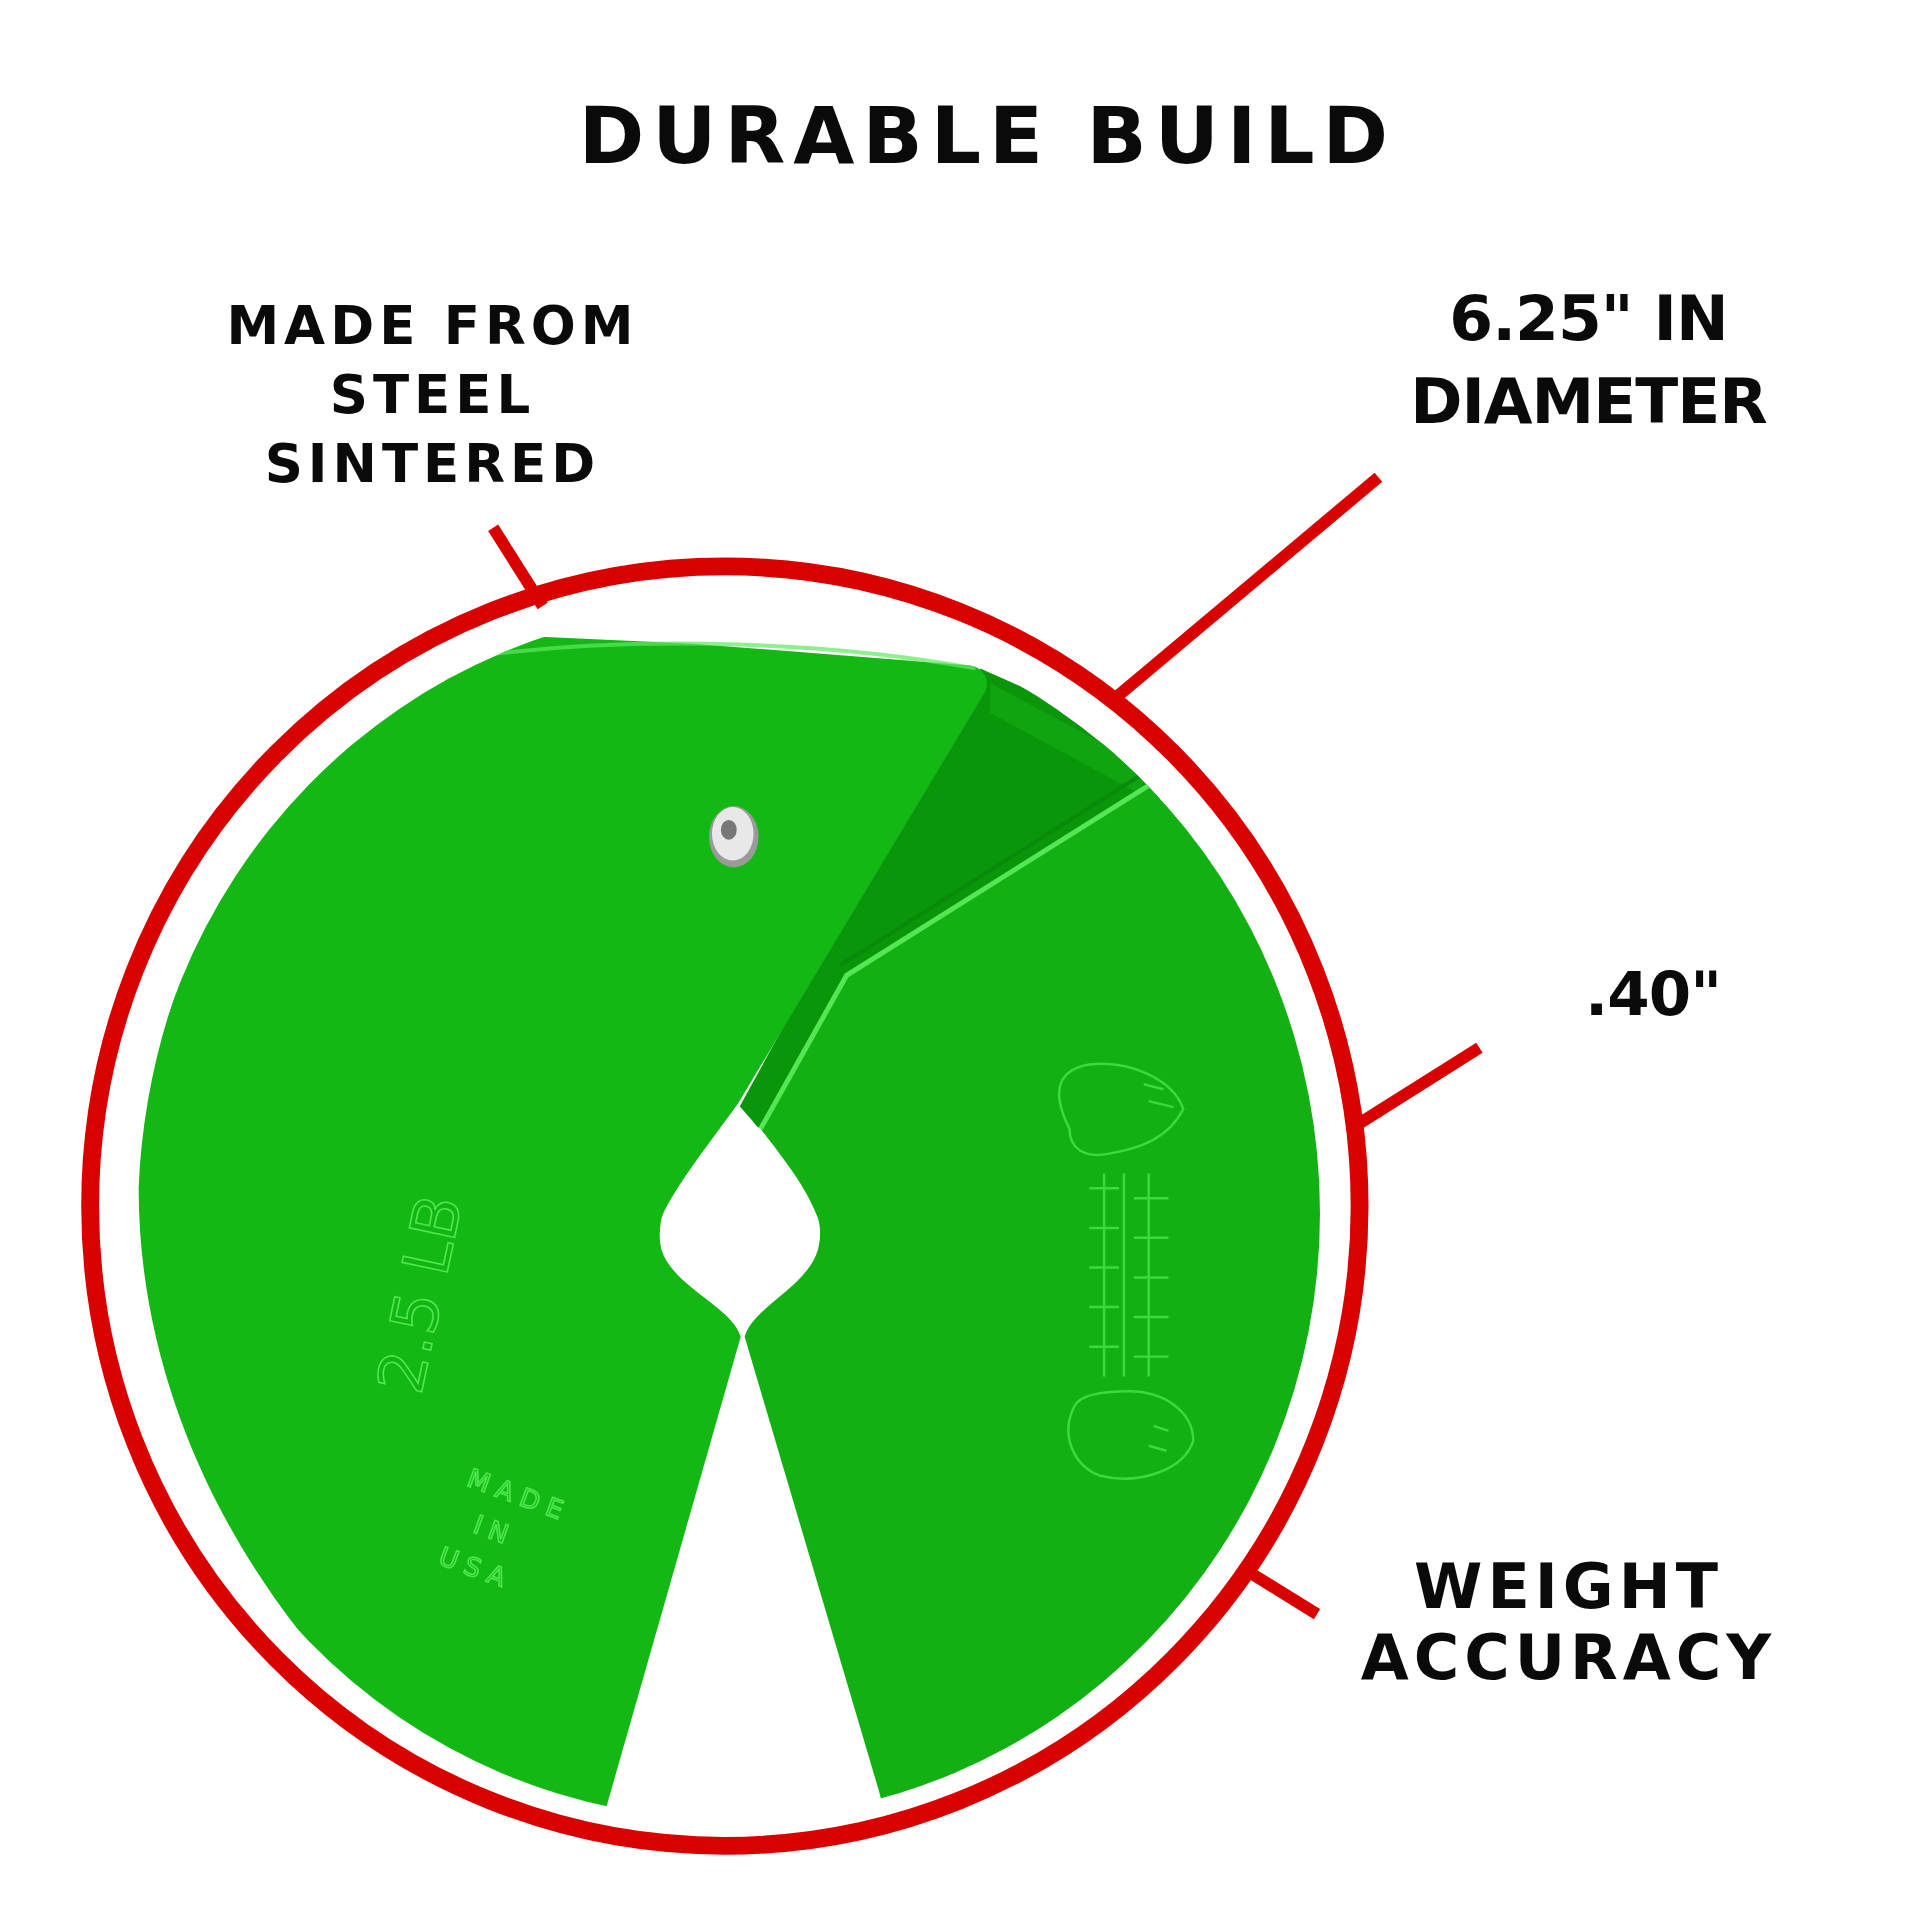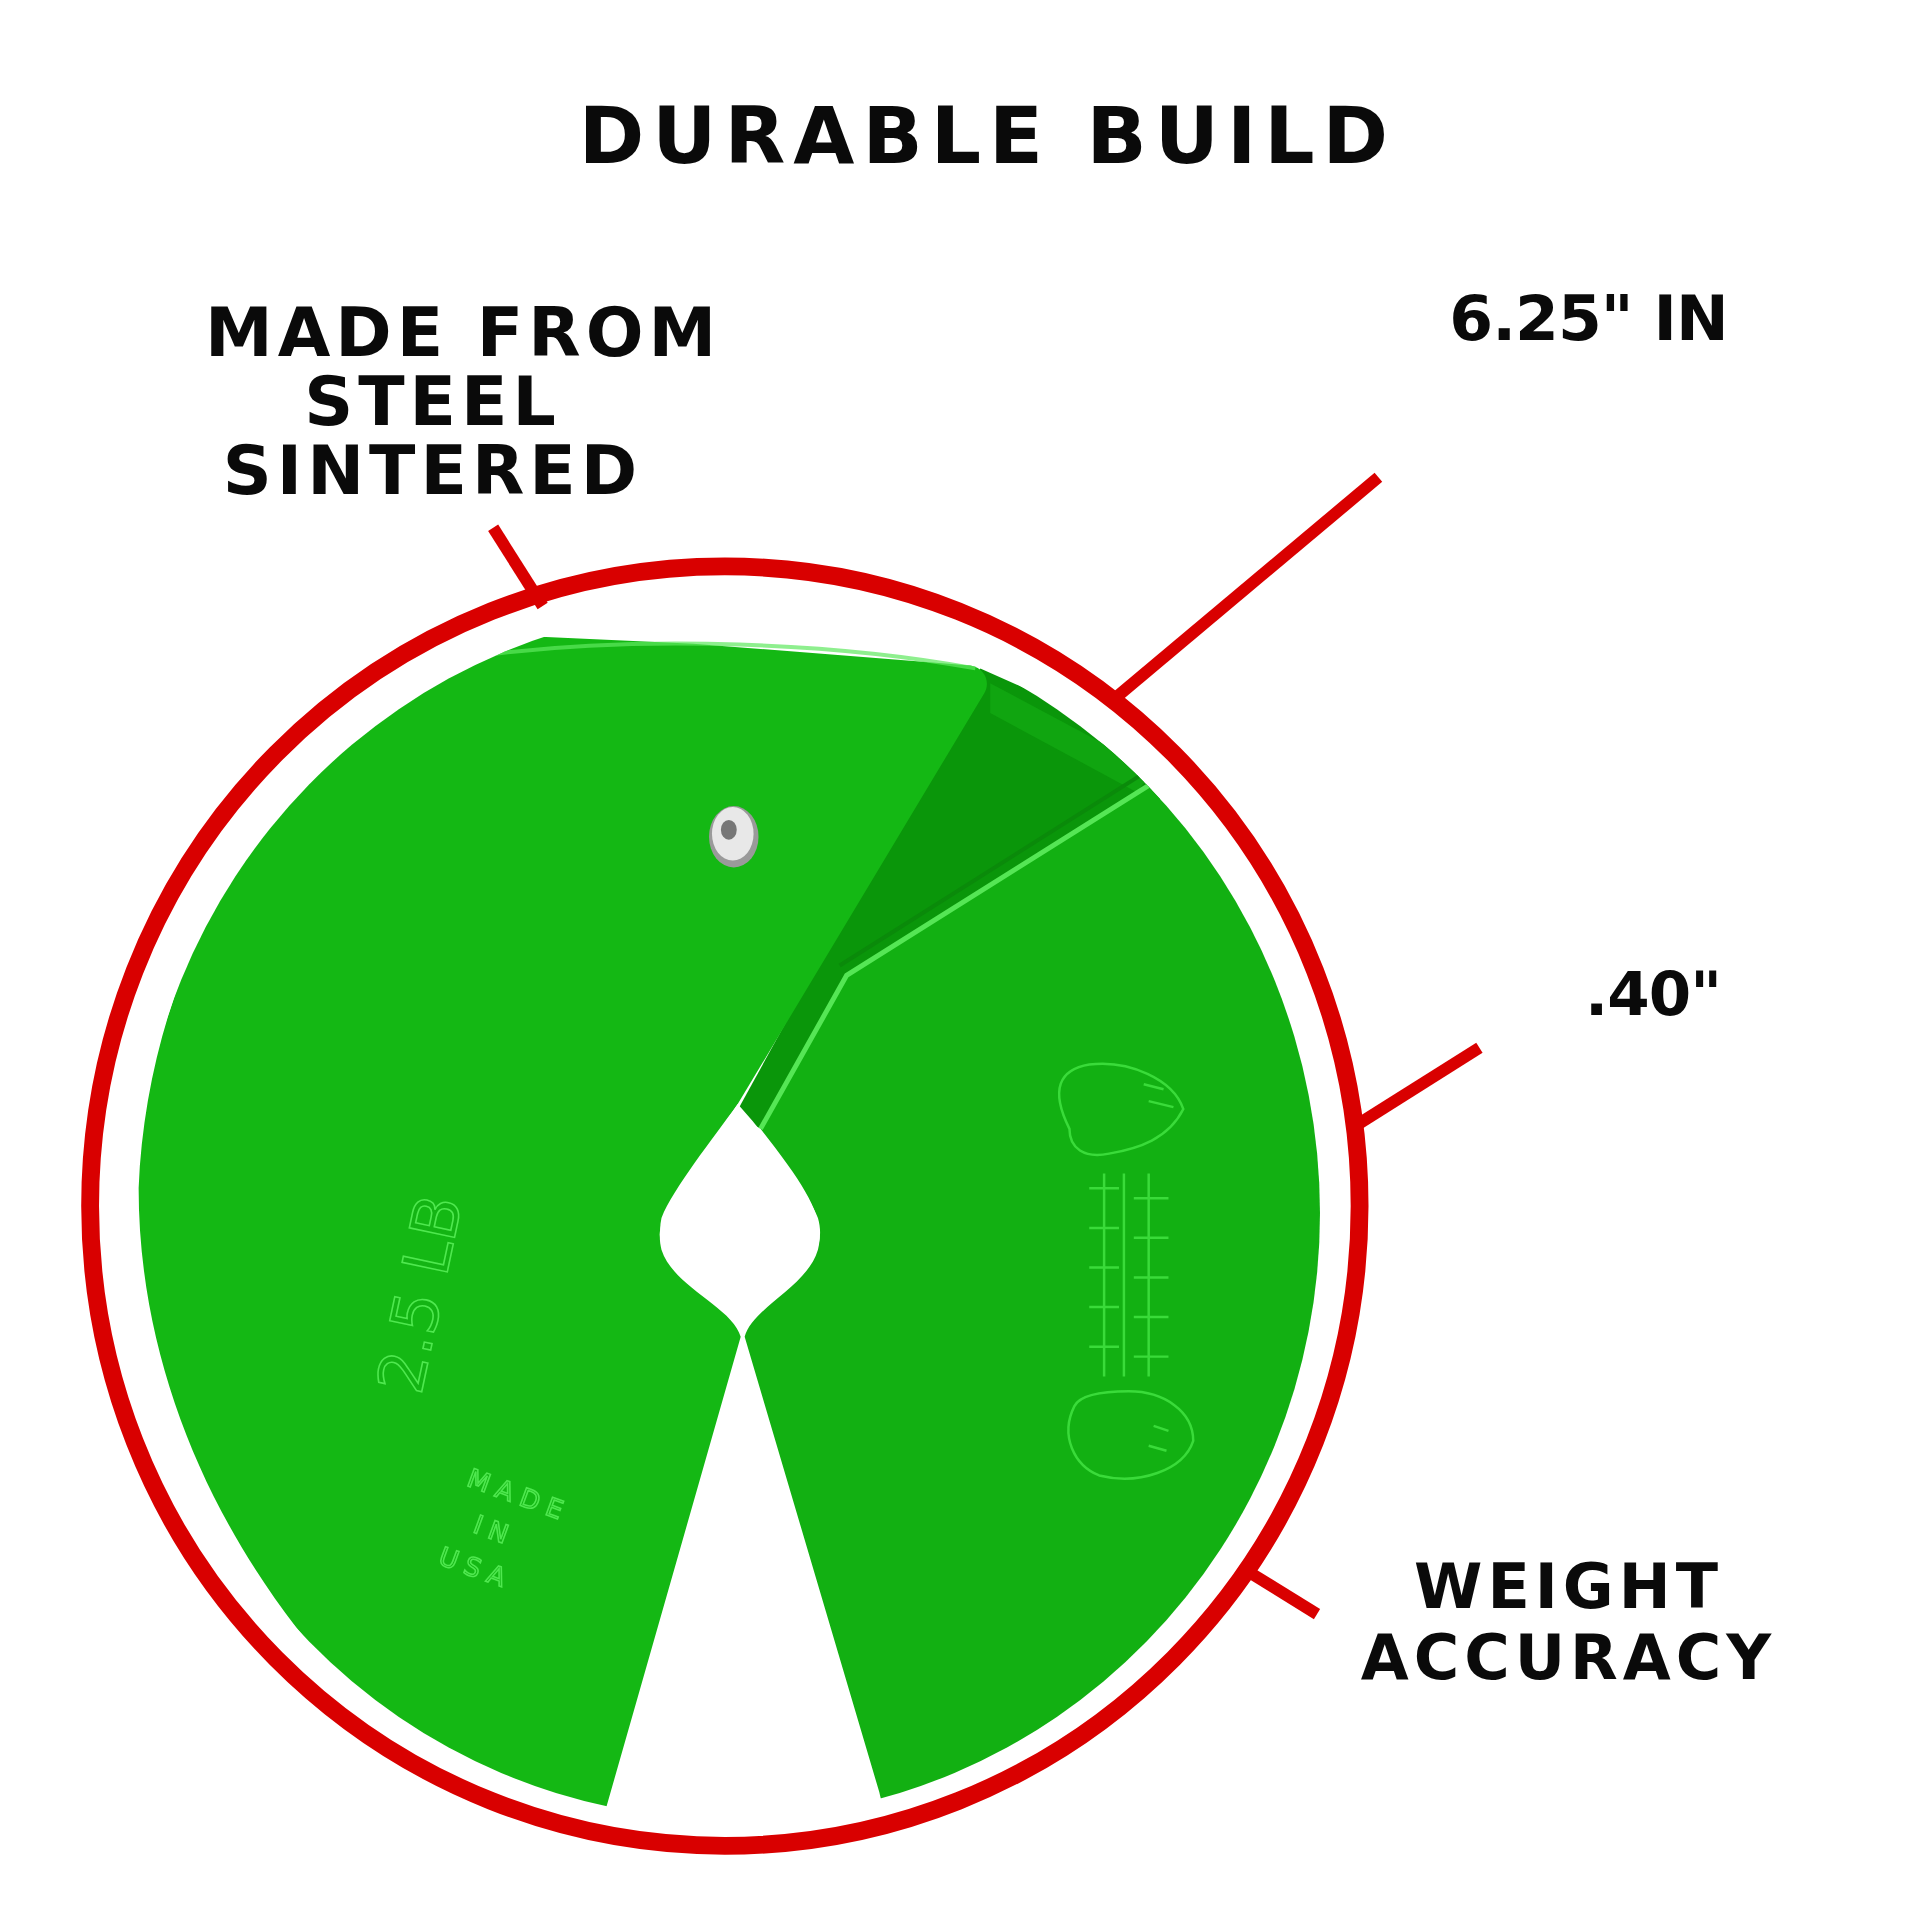--- a/index.html
+++ b/index.html
@@ -2,21 +2,21 @@
 <html><head>
 <meta charset="utf-8">
 <style>
   html, body { margin:0; padding:0; background:#ffffff; }
   body { width:1927px; height:1927px; position:relative; overflow:hidden;
          font-family:"DejaVu Sans", "Liberation Sans", sans-serif; }
   .art { position:absolute; left:0; top:0; width:1927px; height:1927px; }
   .label { position:absolute; color:#0a0a0a; text-align:center; font-weight:bold;
            text-transform:uppercase; line-height:1; white-space:nowrap;margin-left:24px; }
   .title { left:0; width:1927px; top:97px; font-size:79px; letter-spacing:8px; font-weight:bold; }
-  .callout-left { left:181px; width:455px; top:299px; font-size:68px; letter-spacing:5px; }
+  .callout-left { left:181px; width:455px; top:299px; font-size:53px; letter-spacing:5px; }
   .callout-left div { height:69px; }
   .callout-diam { left:1317px; width:495px; top:287px; font-size:63px; letter-spacing:-1px; }
   .callout-diam div { height:83px; }
   .callout-thick { left:1436px; width:386px; top:963px; font-size:61px; letter-spacing:-1px; }
   .callout-thick div { height:69px; }
   .callout-weight { left:1277px; width:535px; top:1556px; font-size:62px; letter-spacing:5px; }
   .callout-weight div { height:71px; }
   .emboss { fill:none; stroke:#3fe03f; stroke-width:2.5; opacity:.9; }
   .emboss-text { fill:#14b414; stroke:#4fe84f; stroke-width:1.6;
                  font-family:"DejaVu Sans", sans-serif; }
@@ -92,20 +92,21 @@
 <div class="label title">DURABLE BUILD</div>
 
 <div class="label callout-left">
   <div>MADE FROM</div>
   <div>STEEL</div>
   <div>SINTERED</div>
 </div>
 
 <div class="label callout-diam">
   <div>6.25" IN</div>
+  <div>DIAMETER</div>
 </div>
 
 <div class="label callout-thick">
   <div>.40"</div>
 </div>
 
 <div class="label callout-weight">
   <div>WEIGHT</div>
   <div>ACCURACY</div>
 </div>

